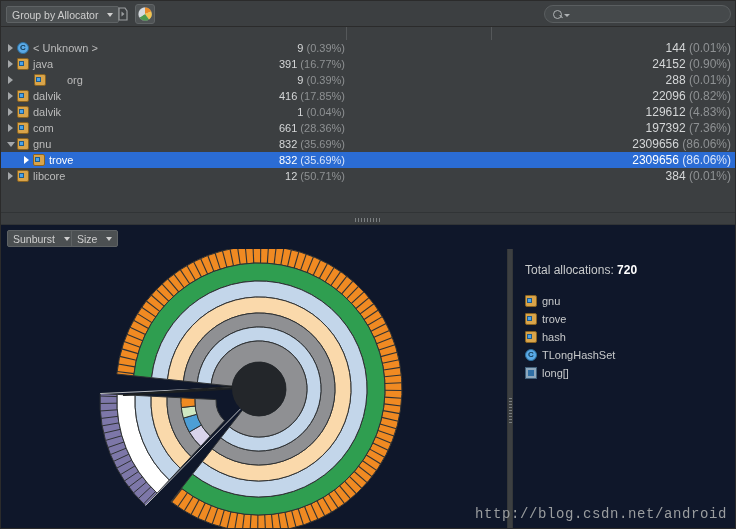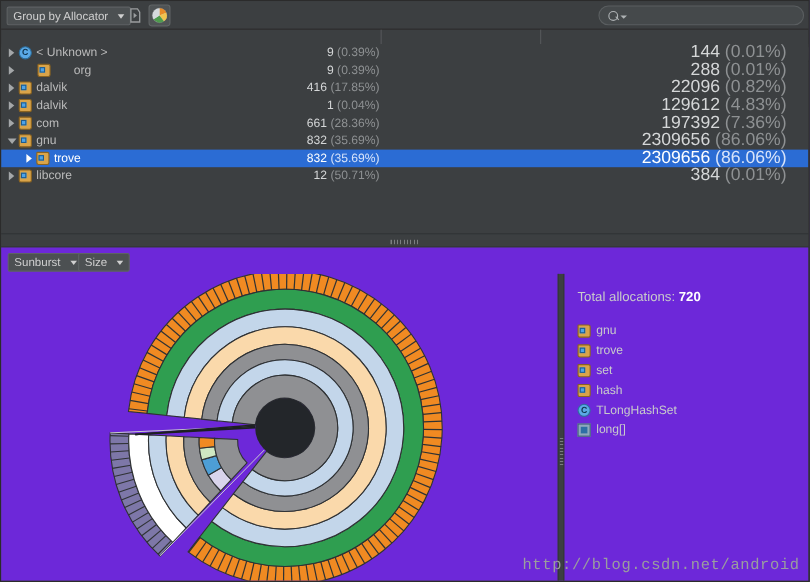--- a/index.html
+++ b/index.html
@@ -57,32 +57,32 @@
 
   
   .ic{width:12px;height:12px;position:relative;flex:0 0 12px;}
   .ic.folder{background:#d9a44a;border:1px solid #8a6320;border-radius:1px 2px 2px 2px;box-sizing:border-box;}
   .ic.folder:before{content:"";position:absolute;left:1px;top:2px;width:5px;height:5px;background:#4da3e8;border:1px solid #1e5c8f;box-sizing:border-box;}
   .ic.cls{border-radius:50%;background:#5aa9e6;border:1px solid #2d6f9e;box-sizing:border-box;color:#10354f;font-size:8px;line-height:10px;text-align:center;font-weight:bold;}
   .ic.arr{background:#8ea8bd;border:1px solid #41607a;box-sizing:border-box;}
   .ic.arr:before{content:"";position:absolute;left:2px;top:2px;width:6px;height:6px;background:#2f6fa5;}
 
   .cellc{position:absolute;right:390px;top:0;text-align:right;font-size:11px;}
-  .cells{position:absolute;right:20px;top:0;text-align:right;font-size:16px;}
+  .cells{position:absolute;right:4px;top:0;text-align:right;font-size:12px;}
   .pct{color:#8e9193;text-align:right;}
   .num{color:#d5d7d8;}
   .row.sel .num{color:#ffffff;}
 
   
   .hsplit{position:absolute;left:0;top:211px;width:100%;height:13px;background:#3c3f41;border-top:1px solid #313436;border-bottom:1px solid #313436;box-sizing:border-box;}
   .grip-h{position:absolute;left:50%;top:5px;transform:translateX(-50%);width:26px;height:4px;
     background:repeating-linear-gradient(90deg,#7b7f81 0 1px,transparent 1px 3px);}
 
   
-  .bottom{position:absolute;left:0;top:224px;width:100%;bottom:0;background:#6d28d9;}
+  .bottom{position:absolute;left:0;top:224px;width:100%;bottom:0;background:#0f172a;}
   .chartbar{position:absolute;left:0;top:0;width:100%;height:24px;}
   #cb1{left:6px;top:5px;}
   #cb2{left:70px;top:5px;}
 
   .chartarea{position:absolute;left:0;top:24px;right:228px;bottom:0;overflow:hidden;}
   .vsplit{position:absolute;top:24px;right:222px;width:6px;bottom:0;background:#3c3f41;border-left:1px solid #343739;border-right:1px solid #343739;box-sizing:border-box;}
   .grip-v{position:absolute;left:1px;top:148px;width:3px;height:26px;
     background:repeating-linear-gradient(0deg,#7b7f81 0 1px,transparent 1px 3px);}
 
   .info{position:absolute;right:0;top:24px;width:222px;bottom:0;padding:13px 0 0 12px;box-sizing:border-box;}
@@ -144,20 +144,31 @@
       <div class="row">
         <div class="rname" style="left: 3px;">
           <span class="tw">
             <span class="tri"></span>
           </span>
           <span class="ic cls">C</span>
           <span class="lbl">&lt; Unknown &gt;</span>
         </div>
         <div class="cellc"><span class="num">9</span> <span class="pct">(0.39%)</span></div>
         <div class="cells"><span class="num">144</span> <span class="pct">(0.01%)</span></div>
+      </div>
+      <div class="row">
+        <div class="rname" style="left: 3px;">
+          <span class="tw">
+            <span class="tri"></span>
+          </span>
+          <span class="ic folder"></span>
+          <span class="lbl">java</span>
+        </div>
+        <div class="cellc"><span class="num">391</span> <span class="pct">(16.77%)</span></div>
+        <div class="cells"><span class="num">24152</span> <span class="pct">(0.90%)</span></div>
       </div>
       <div class="row">
         <div class="rname" style="left: 3px; gap: 17px;">
           <span class="tw">
             <span class="tri"></span>
           </span>
           <span class="ic folder"></span>
           <span class="lbl">org</span>
         </div>
         <div class="cellc"><span class="num">9</span> <span class="pct">(0.39%)</span></div>
@@ -404,24 +415,20 @@
           <div class="crumb">
             <span class="ic folder"></span>
             <span class="ctxt">gnu</span>
           </div>
           <div class="crumb">
             <span class="ic folder"></span>
             <span class="ctxt">trove</span>
           </div>
           <div class="crumb">
             <span class="ic folder"></span>
-            <span class="ctxt">set</span>
-          </div>
-          <div class="crumb">
-            <span class="ic folder"></span>
             <span class="ctxt">hash</span>
           </div>
           <div class="crumb">
             <span class="ic cls">C</span>
             <span class="ctxt">TLongHashSet</span>
           </div>
           <div class="crumb">
             <span class="ic arr"></span>
             <span class="ctxt">long[]</span>
           </div>

